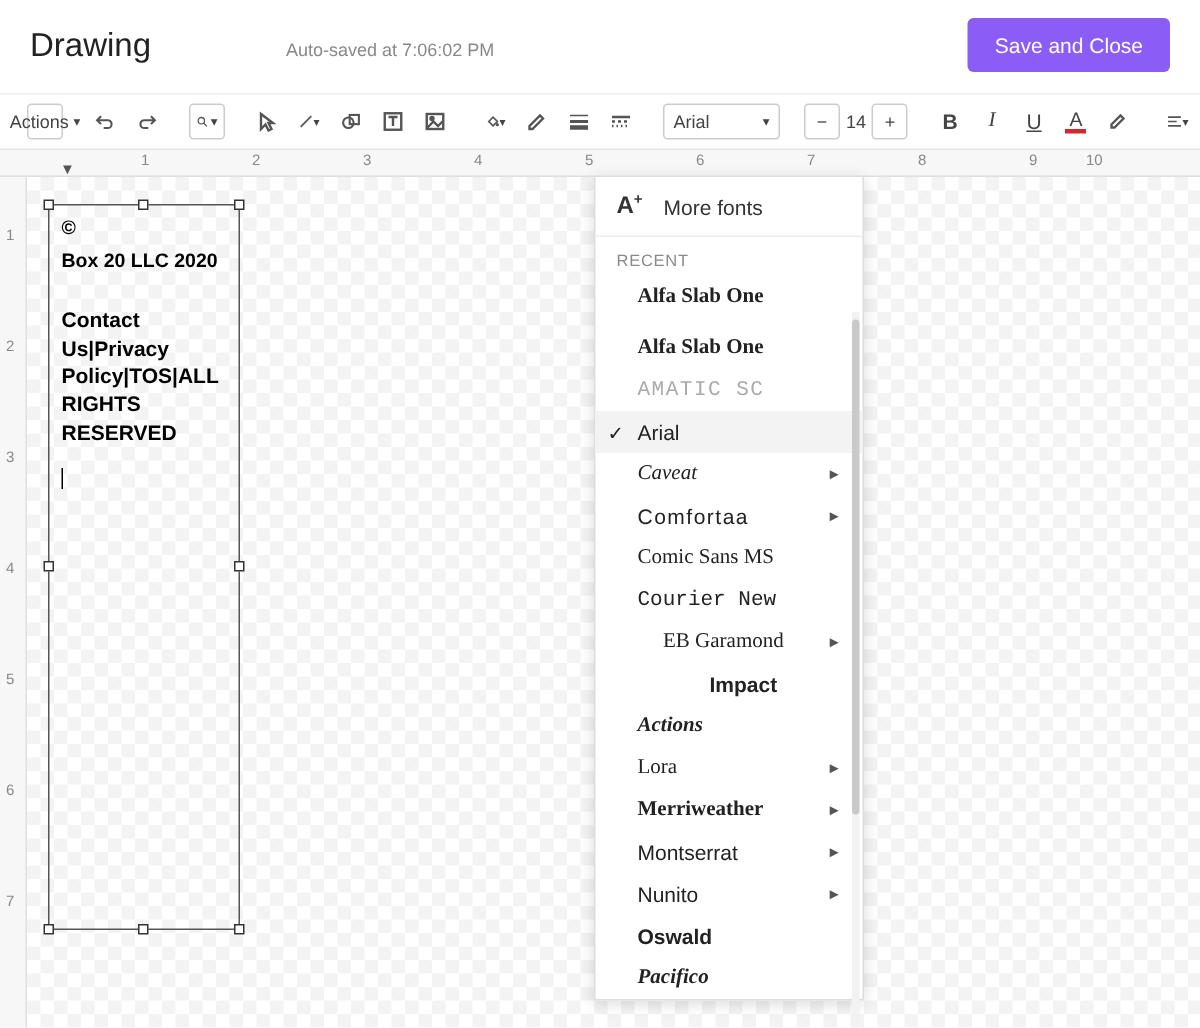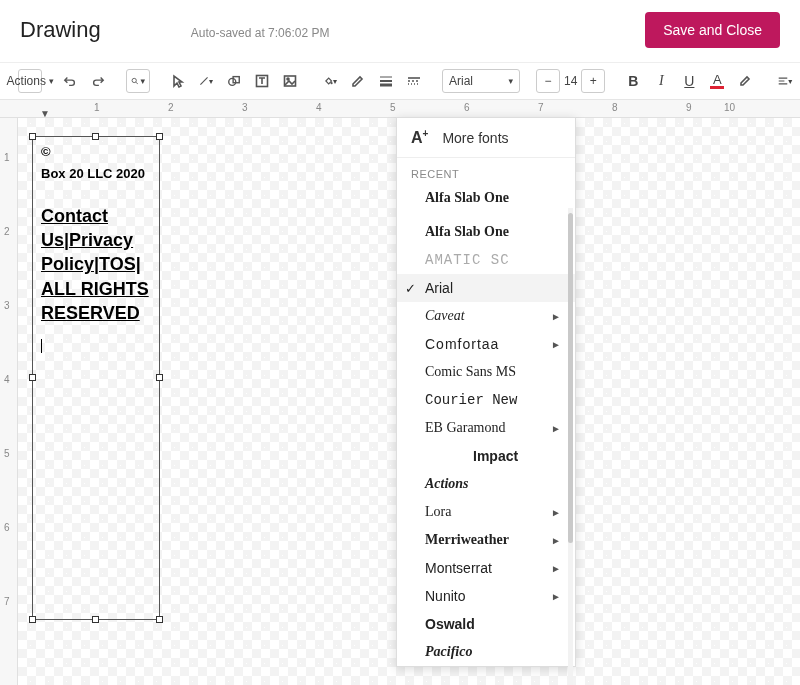--- a/index.html
+++ b/index.html
@@ -3,21 +3,21 @@
 <meta charset="utf-8">
 <style>
   * { box-sizing: border-box; margin: 0; padding: 0; }
   body { font-family: Arial, sans-serif; background: #fff; width: 800px; height: 685px; overflow: hidden; }
 
   
   .header { display: flex; align-items: center; justify-content: space-between; padding: 12px 20px 14px 20px; border-bottom: 1px solid #eee; }
   .header-left { display: flex; align-items: baseline; gap: 90px; }
   .title { font-size: 22px; color: #222; }
   .autosave { font-size: 12px; color: #888; }
-  .save-close { background: #be185d; color: #fff; border: none; border-radius: 4px; padding: 10px 18px; font-size: 14px; font-weight: 500; cursor: pointer; }
+  .save-close { background: #8b5cf6; color: #fff; border: none; border-radius: 4px; padding: 10px 18px; font-size: 14px; font-weight: 500; cursor: pointer; }
 
   
   .toolbar { display: flex; align-items: center; gap: 4px; padding: 6px 18px; border-bottom: 1px solid #e5e5e5; font-size: 12px; color: #444; }
   .tbtn { display: inline-flex; align-items: center; justify-content: center; height: 24px; min-width: 24px; padding: 0 4px; border: 1px solid transparent; border-radius: 3px; cursor: pointer; }
   .bordered { border: 1px solid #ccc; }
   .sep { width: 1px; height: 22px; background: #e2e2e2; margin: 0 4px; }
   .actions-btn { border: 1px solid #ccc; padding: 0 6px; gap: 3px; font-size: 12px; }
   .font-btn { border: 1px solid #ccc; padding: 0 6px; min-width: 78px; justify-content: space-between; font-size: 12px; }
   .fsize { display: inline-flex; align-items: center; justify-content: center; width: 26px; height: 22px; font-size: 12px; }
   svg { stroke: #555; stroke-width: 1.6; fill: none; }
@@ -42,21 +42,21 @@
 
   
   .textbox-wrap { position: absolute; left: 32px; top: 18px; width: 128px; height: 484px; border: 1px solid #555; }
   .textbox-wrap .handle { position: absolute; width: 7px; height: 7px; background: #fff; border: 1.5px solid #333; }
   .h-tl { left:-4px; top:-4px; } .h-tr { right:-4px; top:-4px; } .h-bl { left:-4px; bottom:-4px; } .h-br { right:-4px; bottom:-4px; }
   .h-tm { left:50%; top:-4px; margin-left:-4px; } .h-bm { left:50%; bottom:-4px; margin-left:-4px; }
   .h-ml { left:-4px; top:50%; margin-top:-4px; } .h-mr { right:-4px; top:50%; margin-top:-4px; }
   .textbox { padding: 6px 8px; font-size: 13px; font-weight: bold; color: #000; line-height: 1.35; word-wrap: break-word; }
   .textbox .p1 { margin-bottom: 4px; }
   .textbox .p2 { margin-bottom: 4px; font-size:13px; }
-  .textbox .p3 { margin-bottom: 12px; font-size:18px;text-decoration:underline; }
+  .textbox .p3 { margin-bottom: 12px; font-size:14px; }
   .caret { display:inline-block; width:1px; height:14px; background:#000; vertical-align:text-bottom; }
 
   
   .font-menu { position: absolute; left: 396px; top: -1px; width: 180px; background: #fff; border: 1px solid #ddd; box-shadow: 0 2px 10px rgba(0,0,0,.15); z-index: 10; }
   .fm-more { display:flex; align-items:center; gap:14px; padding: 10px 14px; font-size: 14px; color:#333; border-bottom: 1px solid #eee; cursor:pointer; }
   .fm-section { padding: 10px 14px 4px; font-size: 11px; color:#8a8a8a; letter-spacing: .5px; }
   .fm-item { display:flex; align-items:center; justify-content:space-between; padding: 6px 14px 6px 28px; font-size: 14px; color:#222; cursor:pointer; position:relative; }
   .fm-item.selected { background:#f3f3f3; }
   .fm-item.selected::before { content:"✓"; position:absolute; left:8px; font-size:13px; }
   .fm-arrow { font-size: 10px; color:#555; }
@@ -261,21 +261,21 @@
           <span style="font-family:sans-serif;letter-spacing:1px;">Comfortaa</span>
           <span class="fm-arrow">►</span>
         </div>
         <div class="fm-item">
           <span style="font-family:'Comic Sans MS',cursive;">Comic Sans MS</span>
         </div>
         <div class="fm-item">
           <span style="font-family:'Courier New',monospace;">Courier New</span>
         </div>
         <div class="fm-item">
-          <span style="font-family:Georgia,serif;">EB Garamond</span>
+          <span style="font-family:Georgia,serif;margin-left:17px;">EB Garamond</span>
           <span class="fm-arrow">►</span>
         </div>
         <div class="fm-item">
           <span style="font-family:Impact,sans-serif;font-weight:bold;margin-left:48px;">Impact</span>
         </div>
         <div class="fm-item">
           <span style="font-family:cursive;font-weight:bold;font-style:italic;">Actions</span>
         </div>
         <div class="fm-item">
           <span style="font-family:Georgia,serif;">Lora</span>

